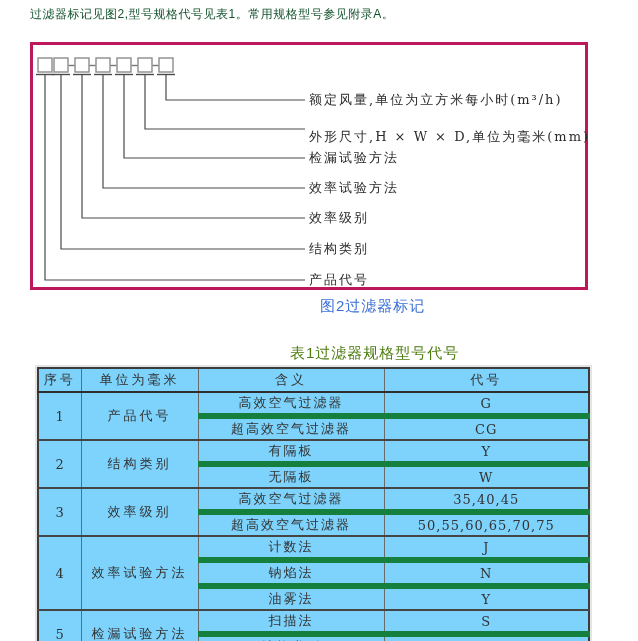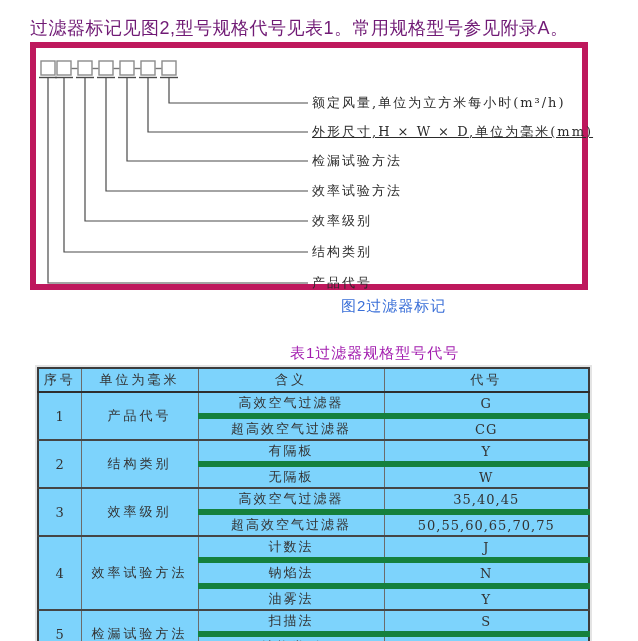--- a/index.html
+++ b/index.html
@@ -4,47 +4,47 @@
 <style>
   html,body{margin:0;padding:0;background:#ffffff;}
   .page{
     position:relative;
     width:638px;height:641px;
     background:#ffffff;
     font-family:"Liberation Sans", sans-serif;
     overflow:hidden;
   }
   .intro{
-    position:absolute;left:30px;top:16px;
-    font-size:18px;color:#701a75;letter-spacing:.5px;white-space:nowrap;
+    position:absolute;left:30px;top:6px;
+    font-size:12px;color:#14532d;letter-spacing:.5px;white-space:nowrap;
   }
   .figure-panel{
     position:absolute;left:30px;top:42px;
     width:558px;height:248px;
-    border:6px solid #be185d;box-sizing:border-box;
+    border:3px solid #be185d;box-sizing:border-box;
     background:#fff;
   }
   .figure-panel svg{position:absolute;left:0;top:0;}
   .fig-label{
     position:absolute;left:276px;
     font-family:"DejaVu Serif", serif;
     font-size:13px;color:#2b2b2b;letter-spacing:2px;
     white-space:nowrap;line-height:16px;
   }
   .figure-caption{
     position:absolute;left:320px;top:297px;
-    font-size:15px;color:#3a6fd8;letter-spacing:1px;white-space:nowrap;margin-left:21px;
+    font-size:15px;color:#3a6fd8;letter-spacing:1px;white-space:nowrap;
   }
   .watermark{
     position:absolute;left:455px;top:318px;
     font-size:14px;font-weight:bold;color:#dd2222;white-space:nowrap;
   }
   .table-title{
     position:absolute;left:290px;top:344px;
-    font-size:15px;color:#a21caf;letter-spacing:1px;white-space:nowrap;
+    font-size:15px;color:#4d7c0f;letter-spacing:1px;white-space:nowrap;
   }
   table.spec{
     position:absolute;left:37px;top:367px;
     width:551px;border-collapse:collapse;table-layout:fixed;
     border:2px solid #3c3c3c;
     box-shadow:0 0 0 2px #e4e4e4;
     font-family:"DejaVu Serif", serif;
     background:#7dd3fc;
   }
   table.spec th, table.spec td{
@@ -93,21 +93,21 @@
         <line x1="124" y1="29.5" x2="142" y2="29.5" stroke="#4a4a4a" stroke-width="1.4"></line>
         <polyline points="133,29.5 133,55 272,55" fill="none" stroke="#4a4a4a" stroke-width="1.2"></polyline>
         <line x1="35.5" y1="20.5" x2="41.5" y2="20.5" stroke="#777" stroke-width="1.4"></line>
         <line x1="56.5" y1="20.5" x2="62.5" y2="20.5" stroke="#777" stroke-width="1.4"></line>
         <line x1="77.5" y1="20.5" x2="83.5" y2="20.5" stroke="#777" stroke-width="1.4"></line>
         <line x1="98.5" y1="20.5" x2="104.5" y2="20.5" stroke="#777" stroke-width="1.4"></line>
         <line x1="119.5" y1="20.5" x2="125.5" y2="20.5" stroke="#777" stroke-width="1.4"></line>
       </svg>
     <div id="figure-labels">
         <div class="fig-label" style="top: 47px;">额定风量,单位为立方米每小时(m³/h)</div>
-        <div class="fig-label" style="top: 76px; text-decoration: underline;">外形尺寸,H × W × D,单位为毫米(mm)</div>
+        <div class="fig-label" style="top: 84px;">外形尺寸,H × W × D,单位为毫米(mm)</div>
         <div class="fig-label" style="top: 105px;">检漏试验方法</div>
         <div class="fig-label" style="top: 135px;">效率试验方法</div>
         <div class="fig-label" style="top: 165px;">效率级别</div>
         <div class="fig-label" style="top: 196px;">结构类别</div>
         <div class="fig-label" style="top: 227px;">产品代号</div>
       </div>
   </div>
 
   <div class="figure-caption">图2过滤器标记</div>
 

